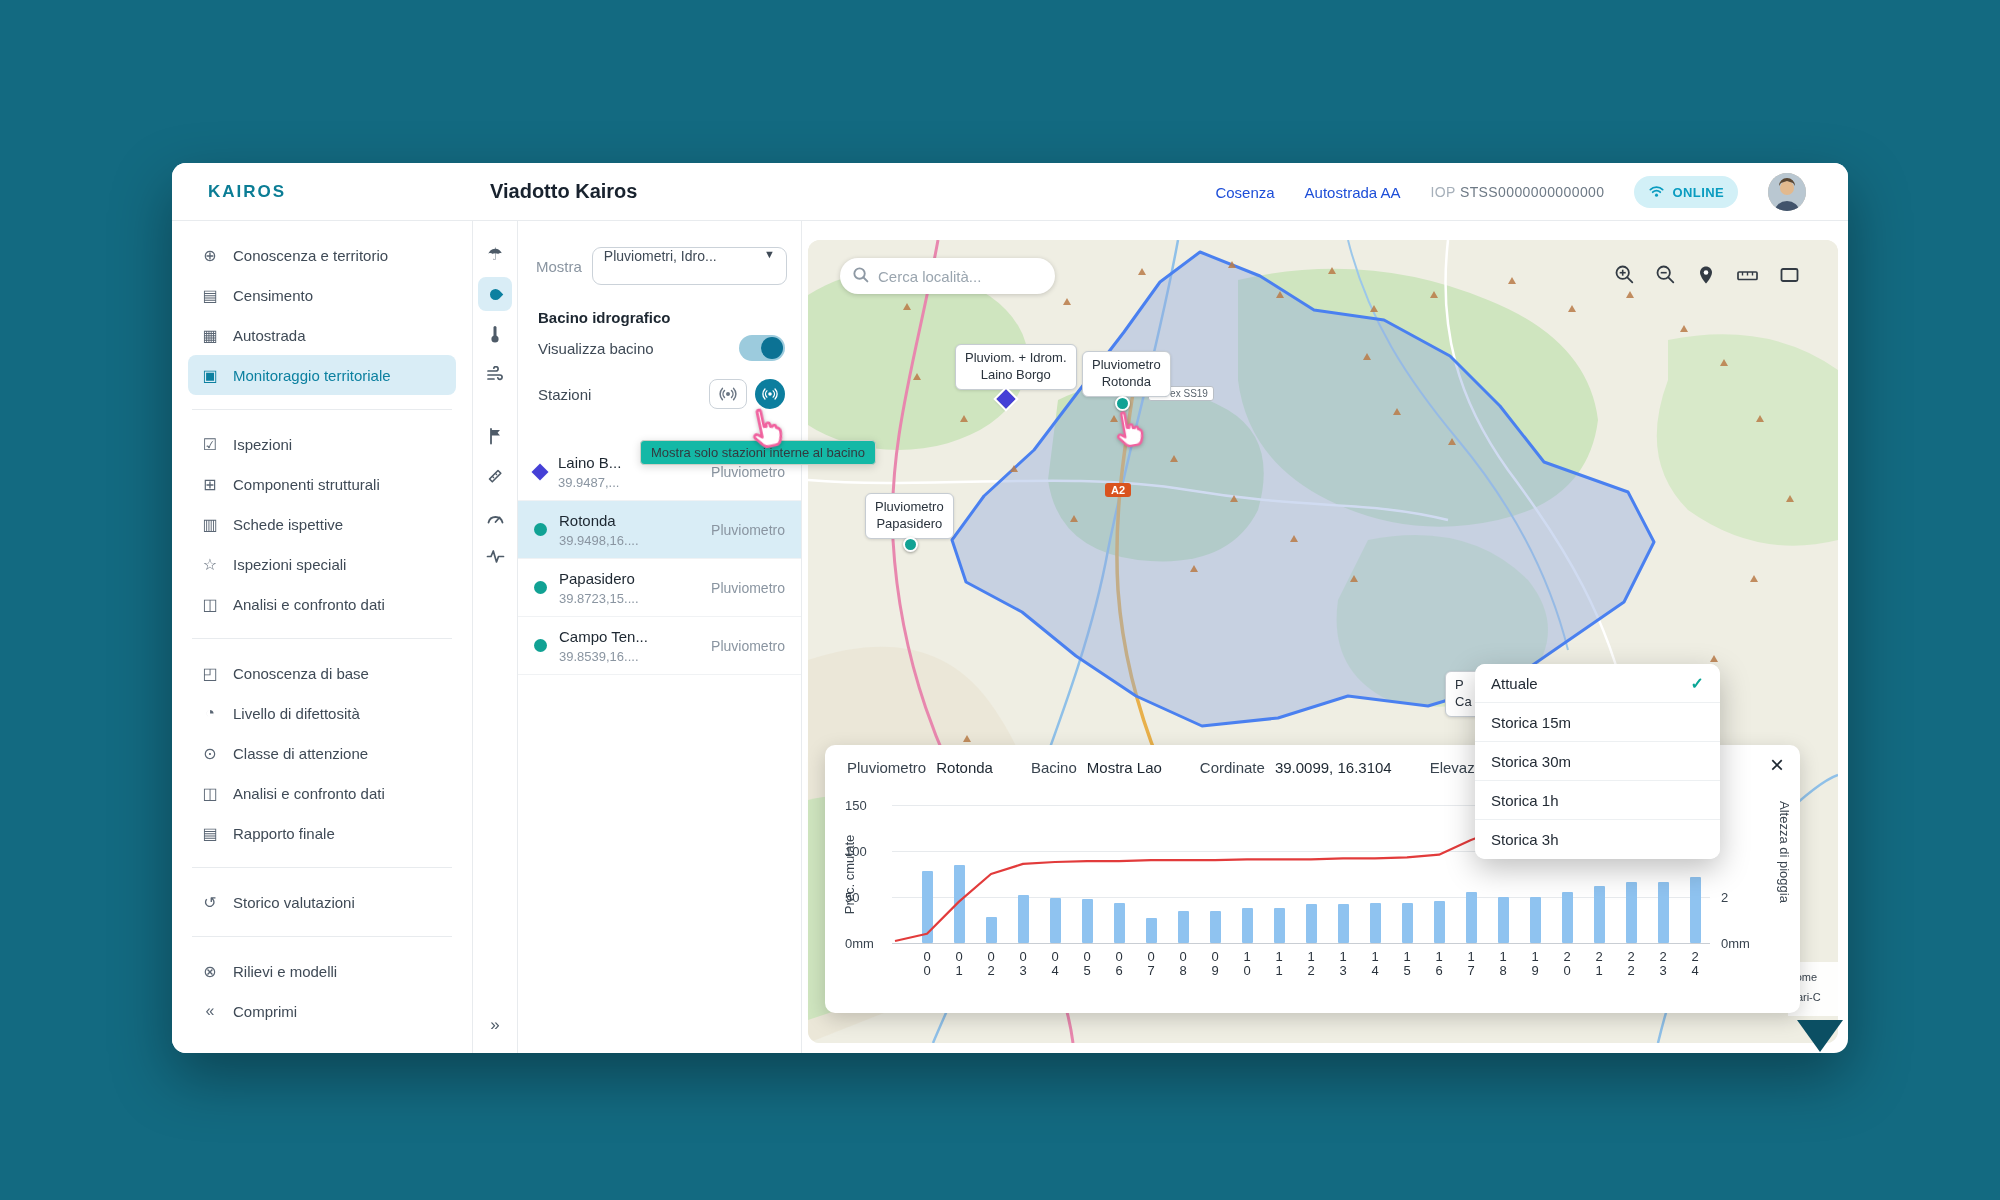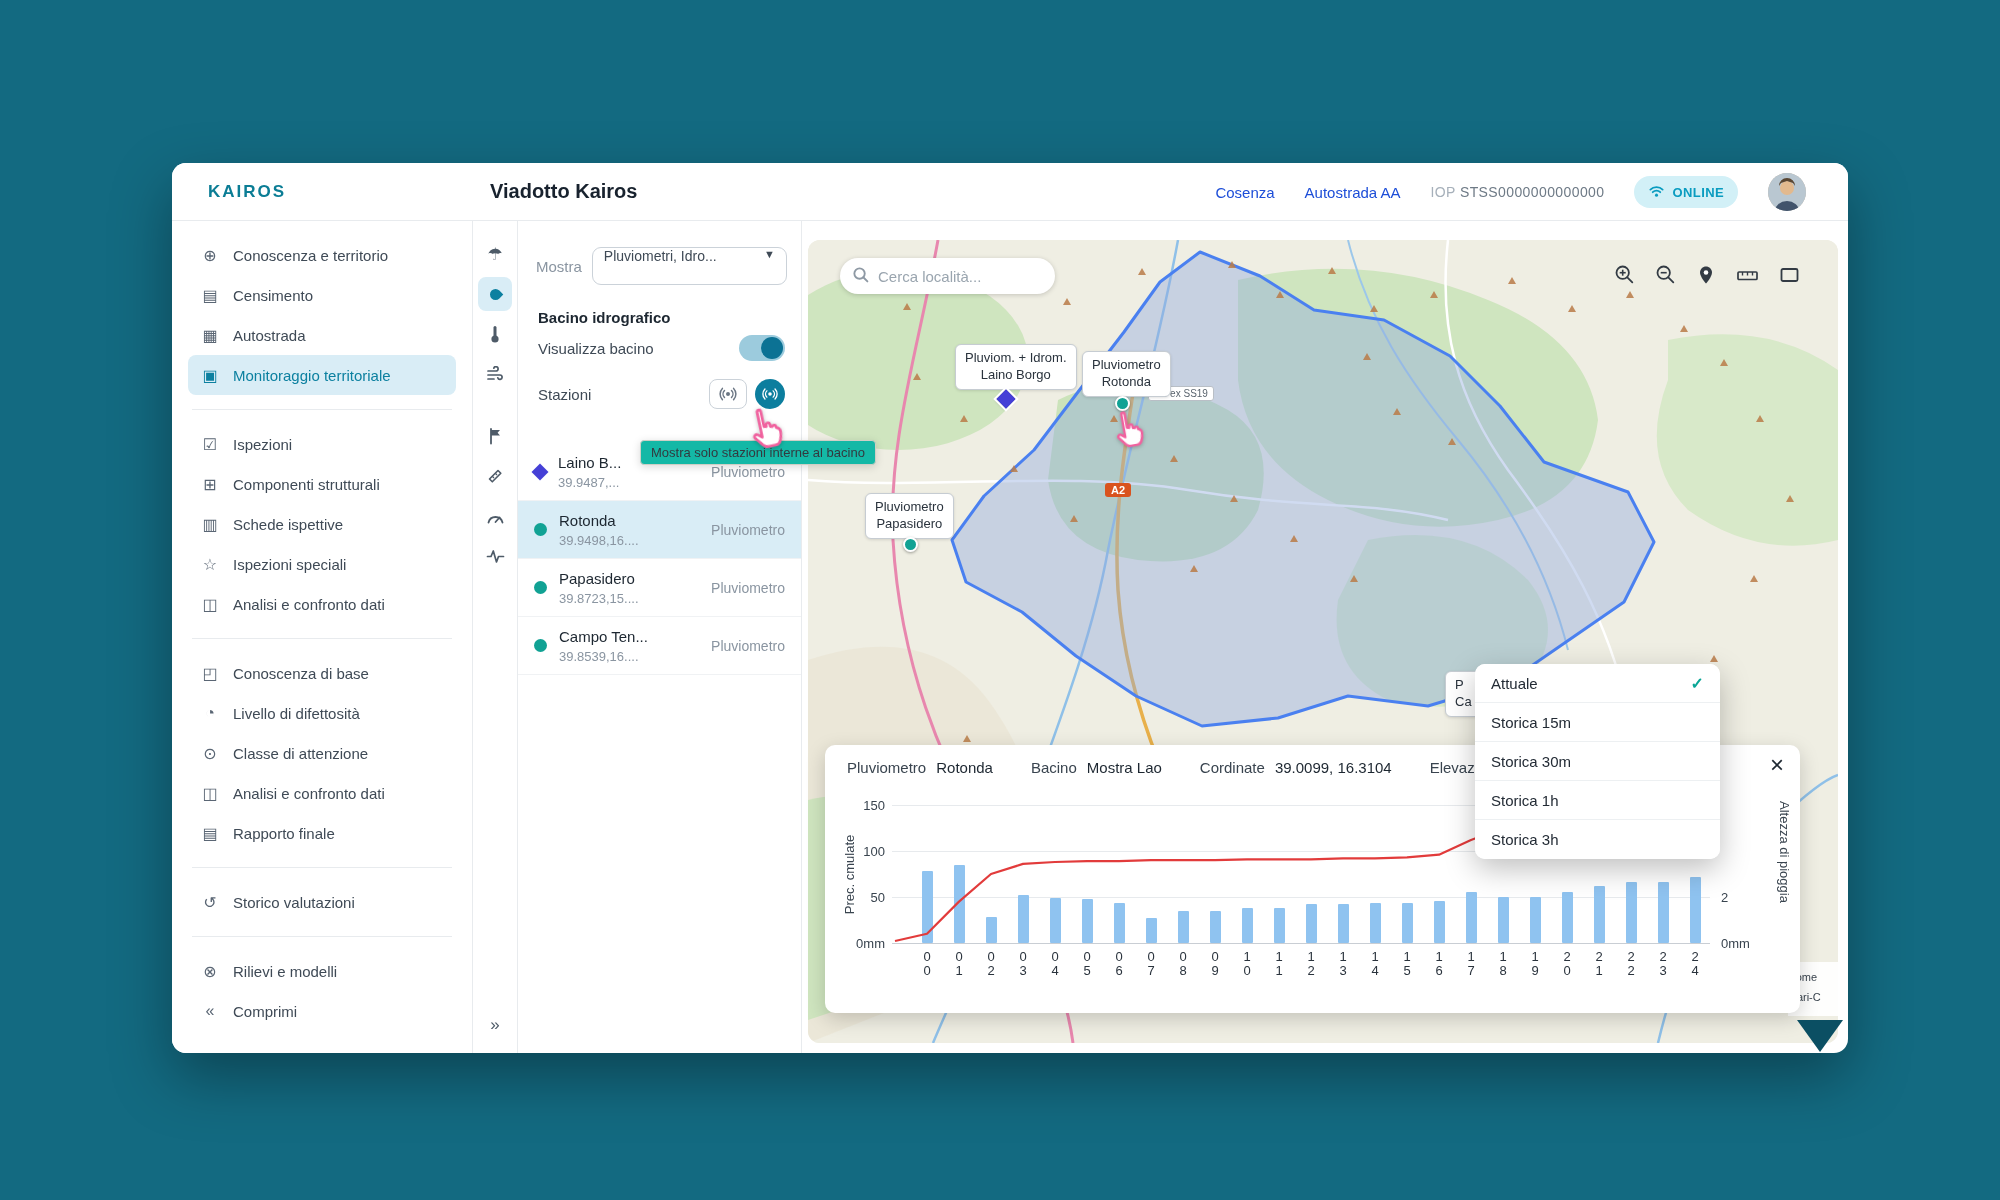--- a/index.html
+++ b/index.html
@@ -73,21 +73,21 @@
 .mitem{height:39px;display:flex;align-items:center;justify-content:space-between;padding:0 16px;font-size:15px;color:#232B35;border-bottom:1px solid #EDF0F2;cursor:pointer;background:#fff}
 .mitem:last-child{border-bottom:none}
 .mcheck{color:#0AA696;font-size:16px;font-weight:700}
 
 .cpanel{position:absolute;left:653px;top:582px;width:975px;height:268px;background:#fff;border-radius:10px;box-shadow:0 6px 20px rgba(0,0,0,.18);z-index:40}
 .chead{position:absolute;left:22px;top:14px;display:flex;gap:38px;align-items:baseline;font-size:15px;white-space:nowrap}
 .chead .pair{display:flex;gap:10px}
 .chead .cl{color:#39444F}.chead .cv{color:#1D2731}
 .cclose{position:absolute;right:16px;top:8px;font-size:24px;color:#1D2731;cursor:pointer;line-height:1}
 .ylab-left{position:absolute;left:-36px;top:122px;width:120px;text-align:center;transform:rotate(-90deg);font-size:13px;color:#39444F}
-.ytick{position:absolute;left:20px;width:40px;text-align:right;font-size:13px;color:#39444F}
+.ytick{position:absolute;left:20px;width:40px;font-size:13px;color:#39444F}
 .cgrid{position:absolute;left:67px;width:818px;height:1px;background:#E7EAED}
 .cgrid.base{background:#C9CED4}
 .cbars,.cxlabs{position:absolute;left:0;top:0;width:100%;height:100%;pointer-events:none}
 .bar{position:absolute;bottom:70px;width:11px;background:#8FC3F0;border-radius:1px}
 .xlab{position:absolute;top:205px;width:16px;text-align:center;font-size:13px;color:#2A333D;line-height:14px;display:flex;flex-direction:column;align-items:center}
 .lineSvg{position:absolute;left:0;top:0;pointer-events:none}
 .rtick{position:absolute;left:896px;font-size:13px;color:#39444F}
 .ylab-right{position:absolute;right:8px;top:56px;writing-mode:vertical-rl;font-size:13px;color:#39444F}
 
 .tooltip{position:absolute;left:468px;top:277px;z-index:55;background:#14b8a6;border:1px solid #CFCFC6;border-radius:4px;padding:4px 10px;font-size:13px;color:#33393F;box-shadow:0 2px 8px rgba(0,0,0,.15);white-space:nowrap}

